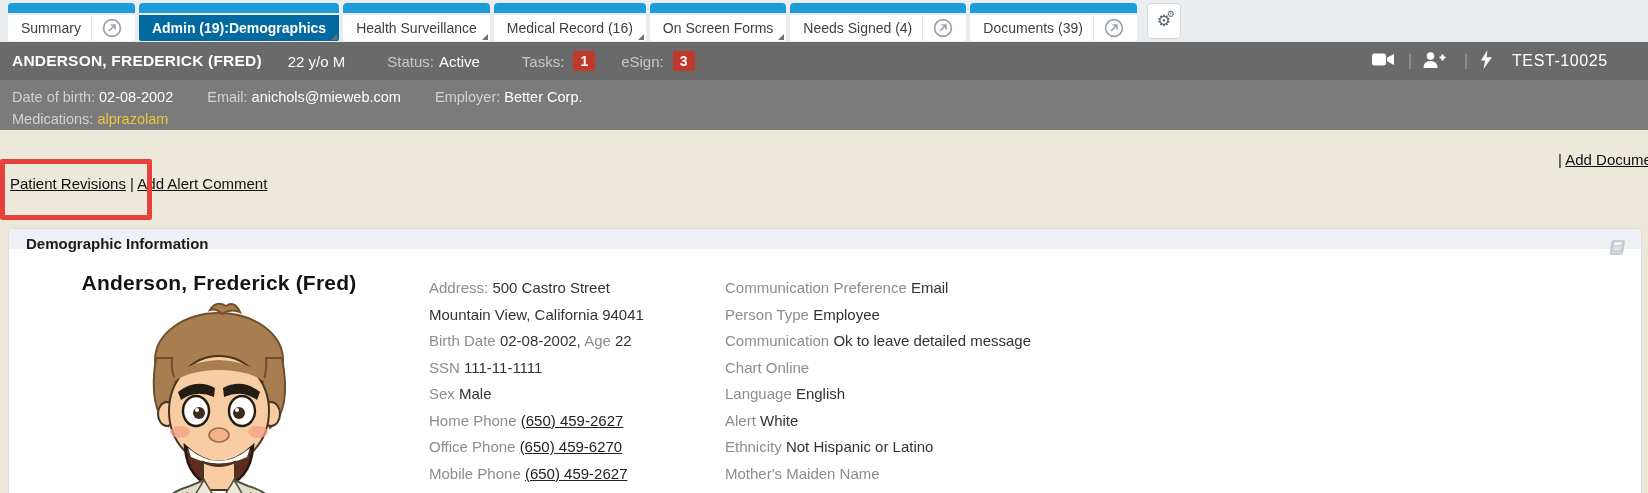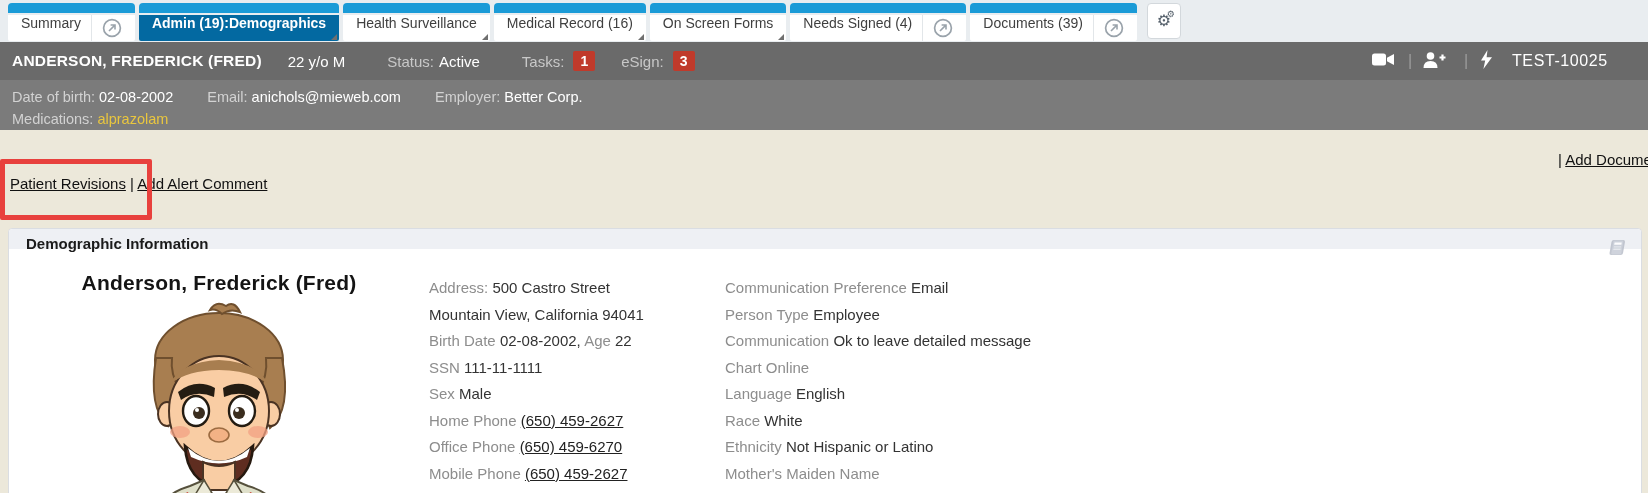--- a/index.html
+++ b/index.html
@@ -8,21 +8,21 @@
     position:relative; overflow:hidden; background:#fff;
     font-family:"Liberation Sans", sans-serif; -webkit-font-smoothing:antialiased;
   }
 
   
   .tab-bar { position:absolute; left:0; top:0; width:1648px; height:42px;
     background:#e9edf0; display:flex; align-items:flex-start; padding-left:8px; }
   .tab { position:relative; margin-top:3px; height:38px; display:flex; flex-direction:column; margin-right:4px; }
   .tab-strip { height:10px; background:#1b9bd7; border-radius:4px 4px 0 0; }
   .tab-body { margin-top:2px; flex:1; background:#fff; border-radius:0 0 2px 2px;
-    display:flex; align-items:flex-start; padding:0 13px; font-size:14px; color:#3f3f3f; white-space:nowrap; }
+    display:flex; align-items:center; padding:0 13px; font-size:14px; color:#3f3f3f; white-space:nowrap; }
   .tab.active .tab-body { background:#0369a1; color:#fff; font-weight:bold; }
   .tab-icon-holder { margin-left:10px; padding-left:10px; border-left:1px solid #e2e6e9;
     display:flex; align-items:center; height:100%; }
   .open-icon svg { display:block; }
   .fold { position:absolute; right:2px; bottom:1px; width:0; height:0;
     border-left:6px solid transparent; border-bottom:6px solid #6f6f6f; }
   .gear-btn { margin-top:3px; margin-left:6px; width:34px; height:36px; background:#fff;
     border:1px solid #d3d8dc; border-radius:4px; display:flex; align-items:center; justify-content:center;
     color:#55606b; position:relative; }
   .gear-big { font-size:16px; line-height:1; }
@@ -355,21 +355,21 @@
     </div>
     <div class="drow">
       <span class="dlabel">Chart Online</span>
       <span class="dval"></span>
     </div>
     <div class="drow">
       <span class="dlabel">Language</span>
       <span class="dval">English</span>
     </div>
     <div class="drow">
-      <span class="dlabel">Race</span>
+      <span class="dlabel">Alert</span>
       <span class="dval">White</span>
     </div>
     <div class="drow">
       <span class="dlabel">Ethnicity</span>
       <span class="dval">Not Hispanic or Latino</span>
     </div>
     <div class="drow">
       <span class="dlabel">Mother's Maiden Name</span>
       <span class="dval"></span>
     </div>

